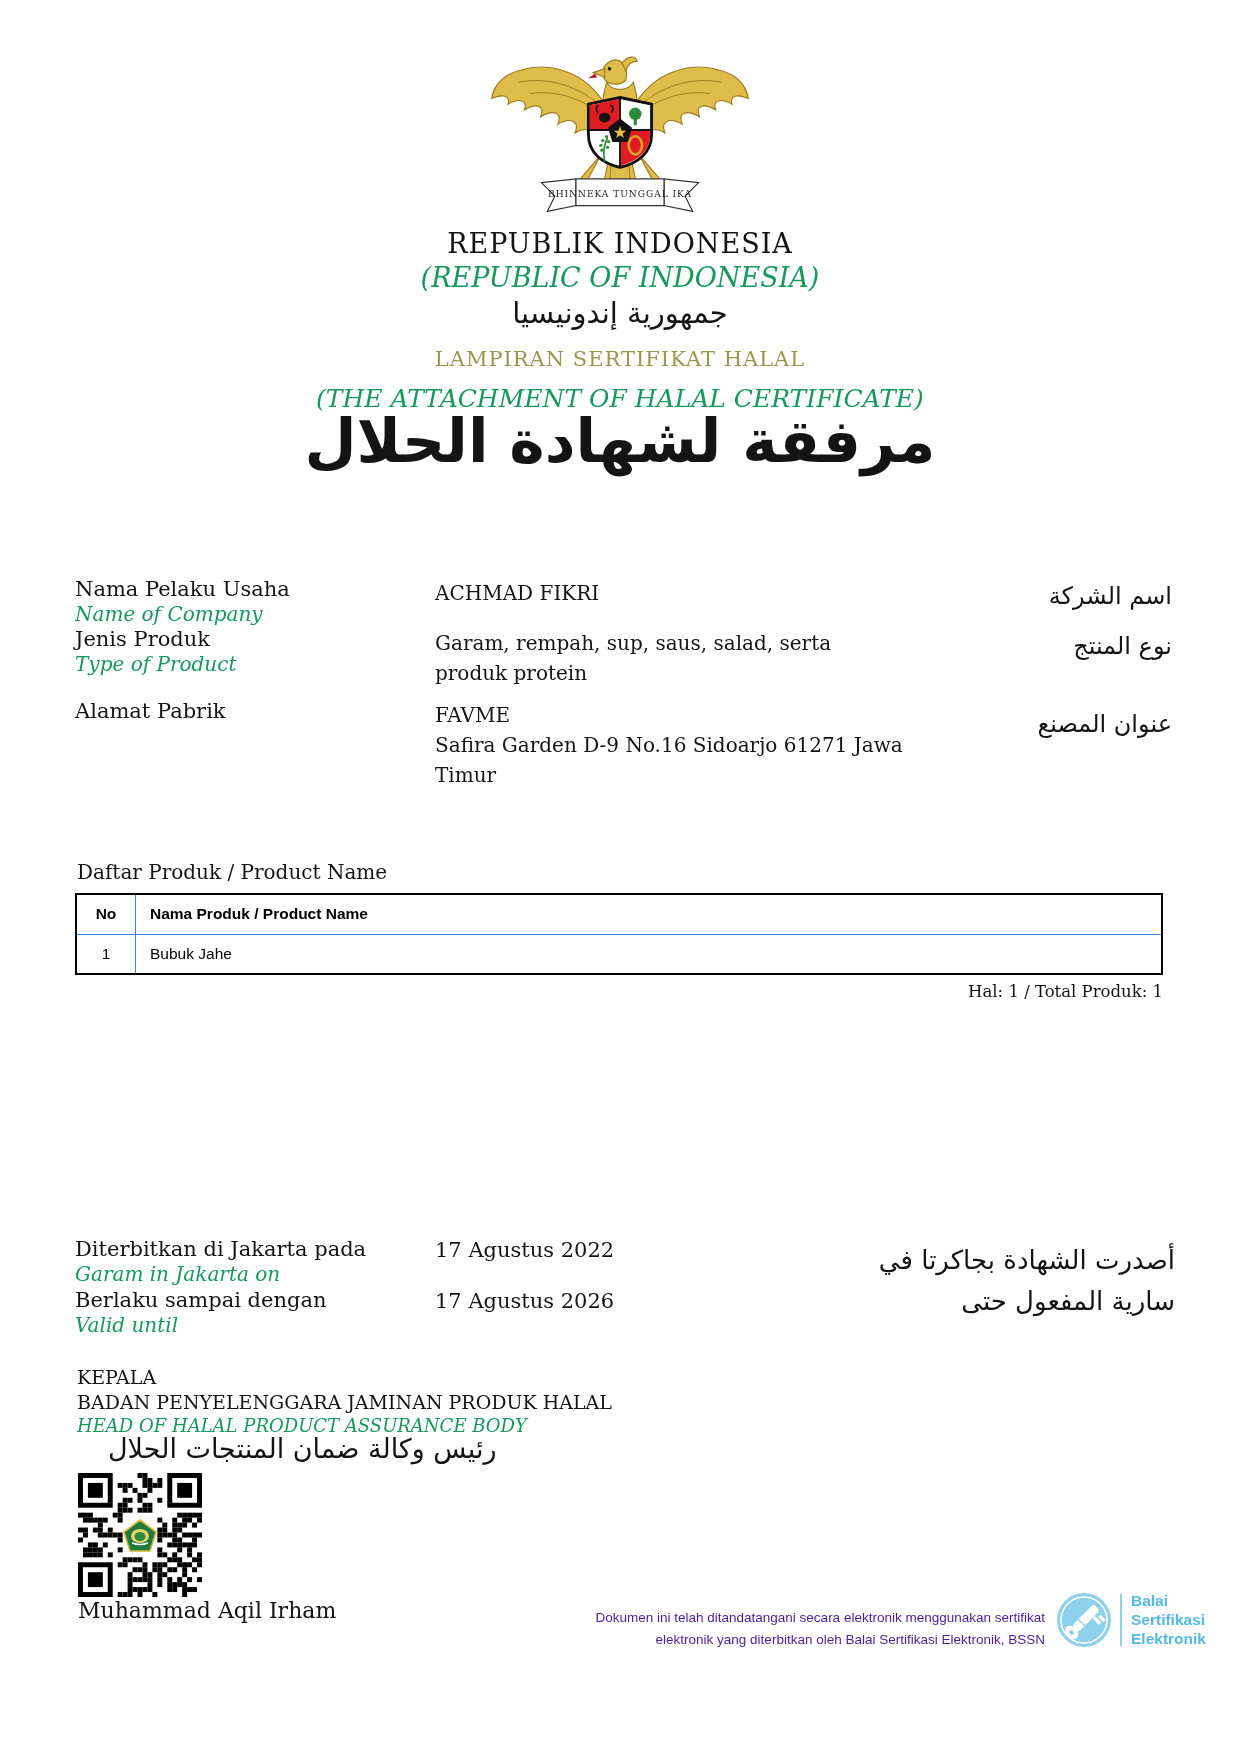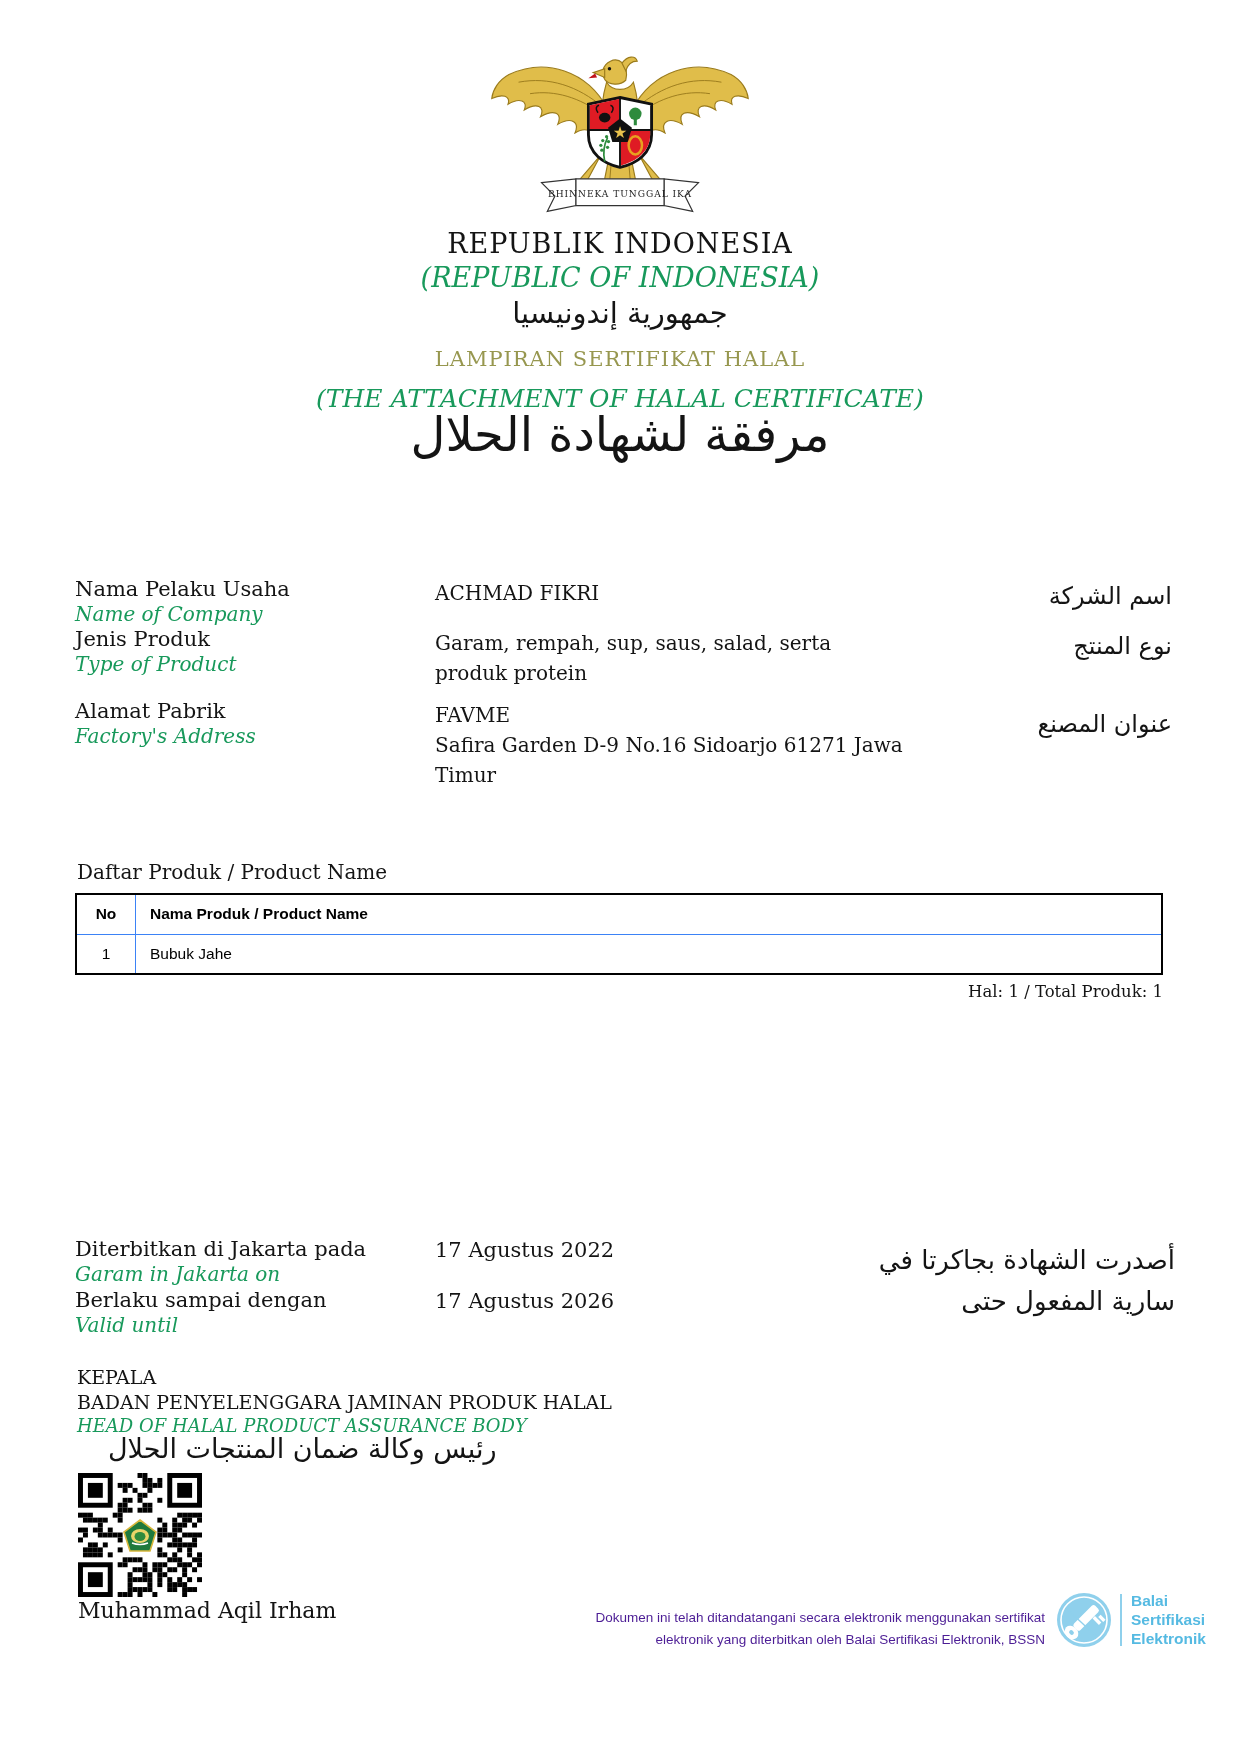--- a/index.html
+++ b/index.html
@@ -13,21 +13,21 @@
   .it{font-style:italic;}
   .ar{font-family:"DejaVu Sans", sans-serif;direction:rtl;}
 
   
   .emblem-wrap{top:42px;}
   .country-id{top:228px;font-size:27px;letter-spacing:1px;}
   .country-en{top:262px;font-size:27px;}
   .country-ar{top:296px;font-size:29px;}
   .title-id{top:347px;font-size:21px;letter-spacing:1px;}
   .title-en{top:384px;font-size:25px;}
-  .title-ar{top:406px;font-size:48px;font-weight:normal;}
+  .title-ar{top:406px;font-size:60px;font-weight:bold;}
 
   
   .cert-row{position:absolute;left:75px;right:75px;top:497px;height:60px;}
   .cert-label{position:absolute;left:120px;top:3px;font-size:21px;}
   .cert-label-en{position:absolute;left:120px;top:29px;font-size:20px;}
   .cert-number{position:absolute;left:345px;width:400px;top:0;text-align:center;font-size:29px;}
   .cert-ar{position:absolute;right:140px;top:8px;font-size:24px;}
 
   
   .field-row{position:absolute;left:75px;right:75px;}
@@ -165,21 +165,20 @@
 
   <div class="field-row" style="top:626px;">
     <div class="f-label1">Jenis Produk</div>
     <div class="f-label2 green it">Type of Product</div>
     <div class="f-value">Garam, rempah, sup, saus, salad, serta produk protein</div>
     <div class="f-ar ar">نوع المنتج</div>
   </div>
 
   <div class="field-row" style="top:698px;">
     <div class="f-label1">Alamat Pabrik</div>
-    <div class="f-label2 green it">Factory's Address</div>
     <div class="f-value">
       <div>FAVME</div>
       <div>Safira Garden D-9 No.16 Sidoarjo 61271 Jawa Timur</div>
     </div>
     <div class="f-ar ar" style="top:12px;">عنوان المصنع</div>
   </div>
 
   <div class="products-title">Daftar Produk / Product Name</div>
   <table class="products-table">
     <thead>

